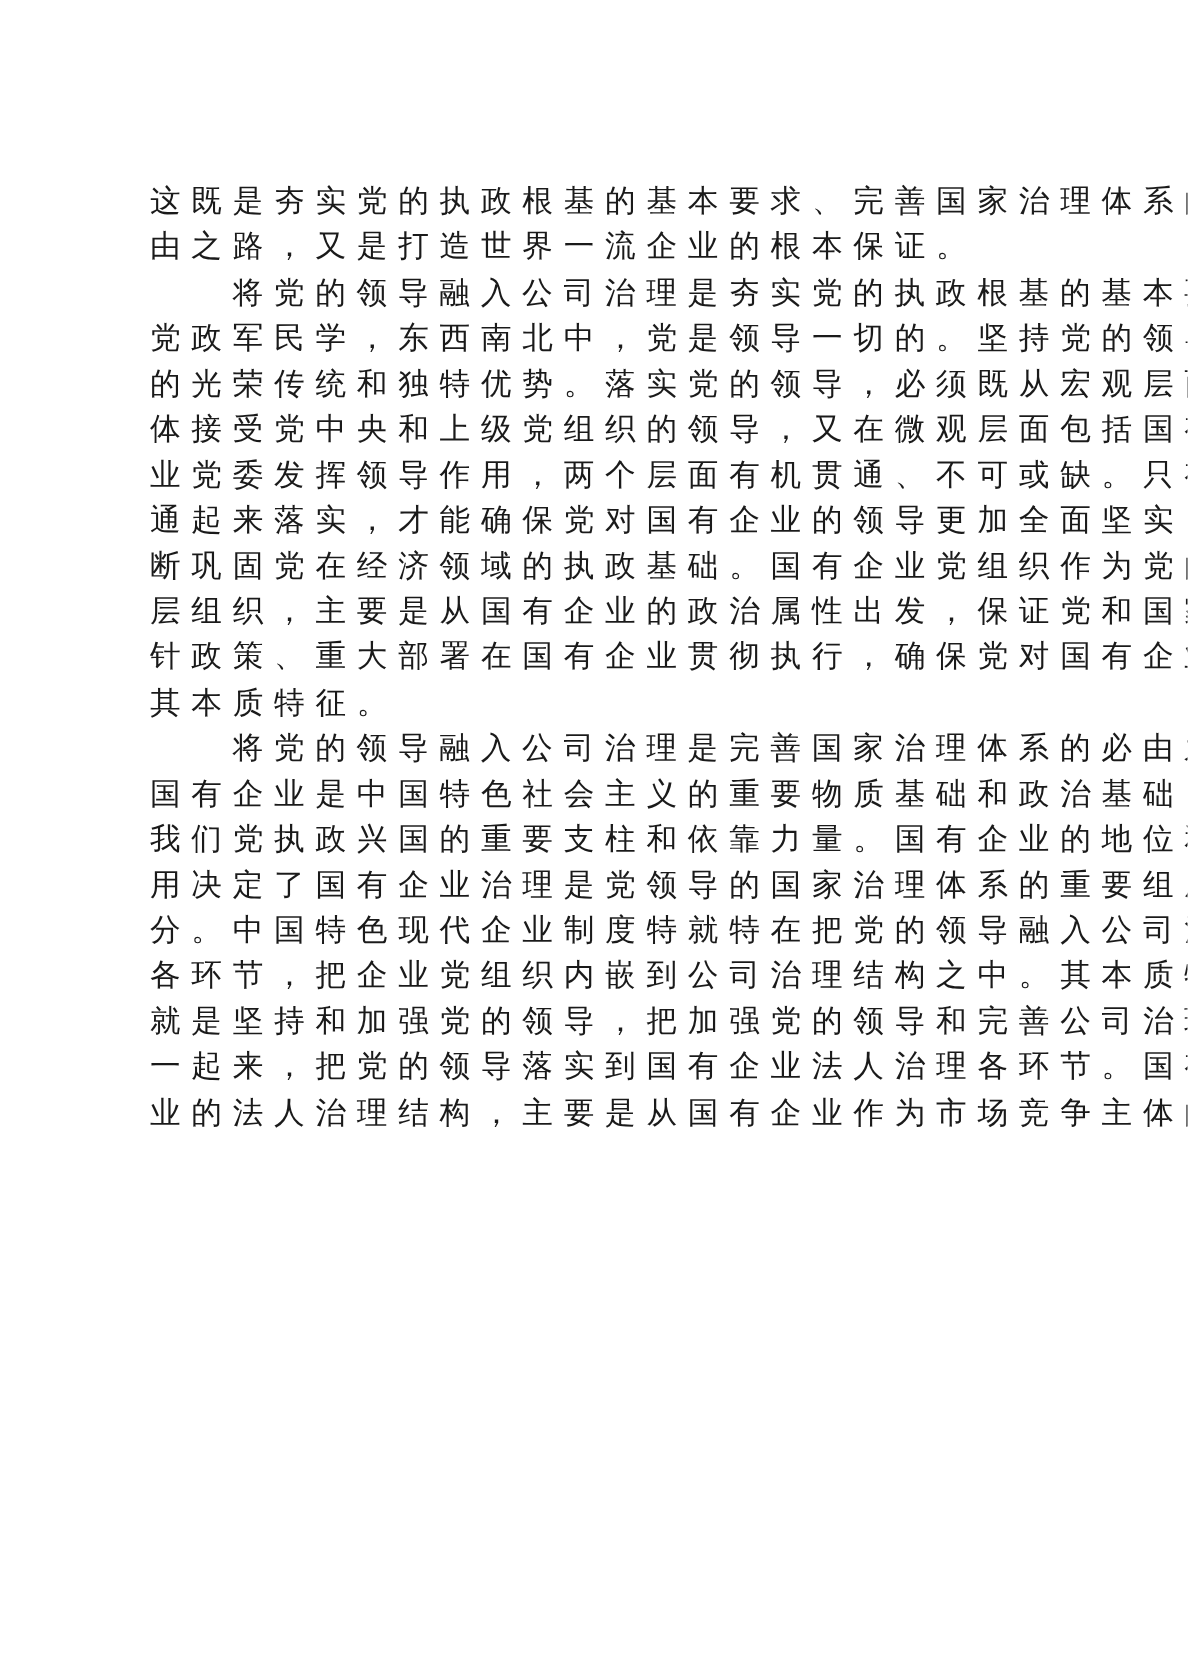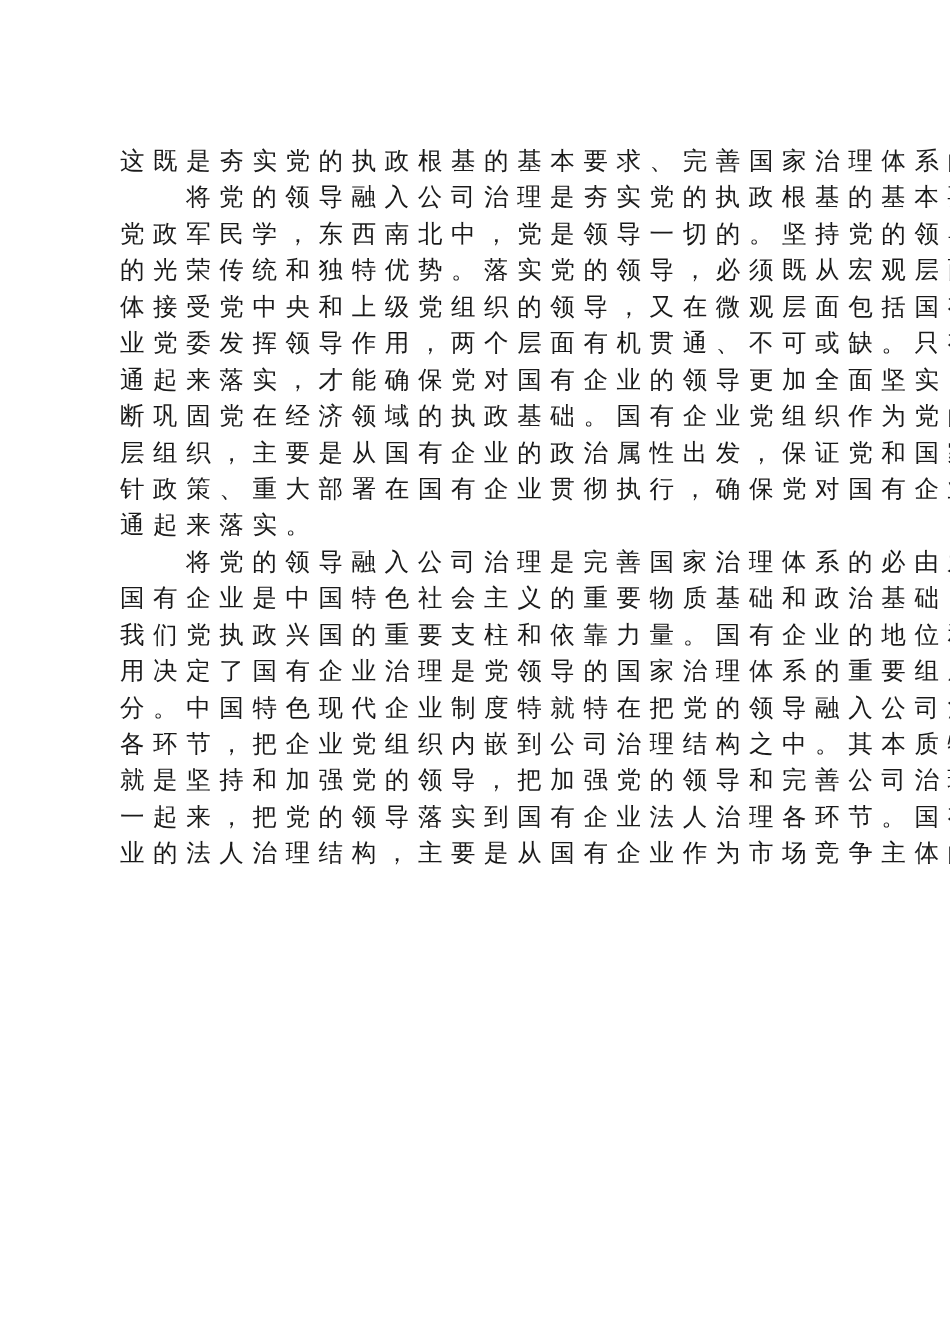--- a/index.html
+++ b/index.html
@@ -45,33 +45,34 @@
     }
   </style>
 </head>
 <body>
 
 <div class="page">
   <div class="content">
 
     <div>
       <span class="line">这既是夯实党的执政根基的基本要求、完善国家治理体系的必</span>
+      <span class="line">由之路，又是打造世界一流企业的根本保证。</span>
     </div>
 
     <div>
       <span class="line indent">将党的领导融入公司治理是夯实党的执政根基的基本要求</span>
       <span class="line">党政军民学，东西南北中，党是领导一切的。坚持党的领导、</span>
       <span class="line">的光荣传统和独特优势。落实党的领导，必须既从宏观层面整</span>
       <span class="line">体接受党中央和上级党组织的领导，又在微观层面包括国有企</span>
       <span class="line">业党委发挥领导作用，两个层面有机贯通、不可或缺。只有贯</span>
       <span class="line">通起来落实，才能确保党对国有企业的领导更加全面坚实，不</span>
       <span class="line">断巩固党在经济领域的执政基础。国有企业党组织作为党的基</span>
       <span class="line">层组织，主要是从国有企业的政治属性出发，保证党和国家方</span>
       <span class="line">针政策、重大部署在国有企业贯彻执行，确保党对国有企业的</span>
-      <span class="line">通起来落实。</span>
+      <span class="line">其本质特征。</span>
     </div>
 
     <div>
       <span class="line indent">将党的领导融入公司治理是完善国家治理体系的必由之路</span>
       <span class="line">国有企业是中国特色社会主义的重要物质基础和政治基础，是</span>
       <span class="line">我们党执政兴国的重要支柱和依靠力量。国有企业的地位和作</span>
       <span class="line">用决定了国有企业治理是党领导的国家治理体系的重要组成部</span>
       <span class="line">分。中国特色现代企业制度特就特在把党的领导融入公司治理</span>
       <span class="line">各环节，把企业党组织内嵌到公司治理结构之中。其本质特征</span>
       <span class="line">就是坚持和加强党的领导，把加强党的领导和完善公司治理统</span>

